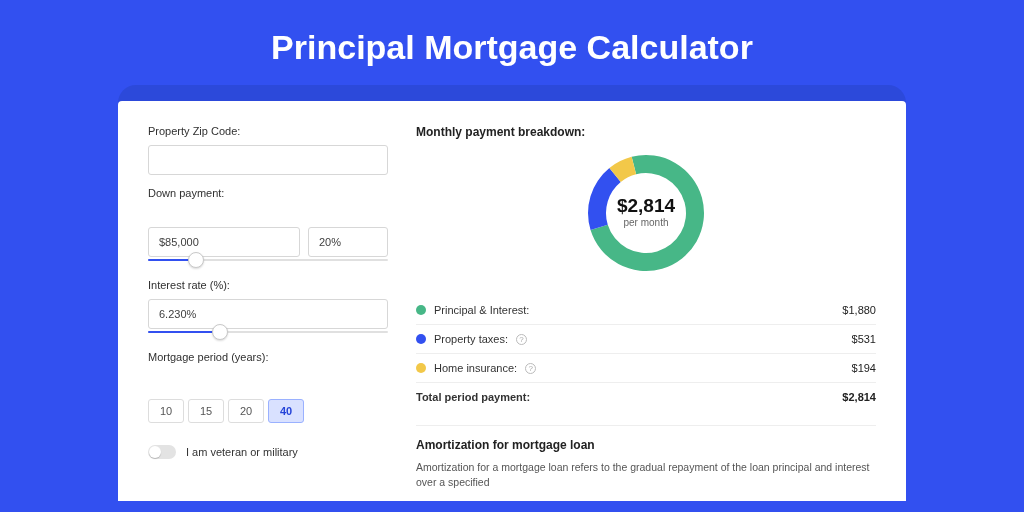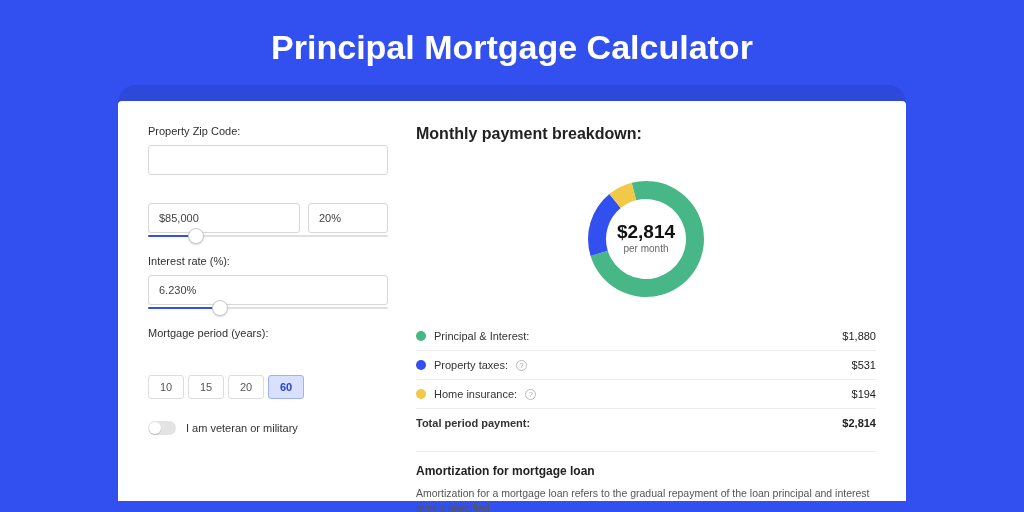--- a/index.html
+++ b/index.html
@@ -22,21 +22,21 @@
   .slider-thumb { position: absolute; top: -3px; width: 16px; height: 16px; border-radius: 50%; background: #fff; border: 1px solid #c9c9c9; box-shadow: 0 1px 2px rgba(0,0,0,0.15); transform: translateX(-50%); }
   .row { display: flex; gap: 8px; margin-top: 28px; }
   .row .flex1 { flex: 1.9; }
   .row .flex2 { flex: 1; }
   .period-row { display: flex; gap: 4px; margin-top: 36px; }
   .period-btn { width: 36px; height: 24px; border: 1px solid #ddd; border-radius: 3px; background: #fff; font-size: 11px; color: #555; display: flex; align-items: center; justify-content: center; cursor: pointer; }
   .period-btn.active { background: #d9e1ff; border-color: #9ab1ff; color: #2544d8; font-weight: 600; }
   .toggle-row { display: flex; align-items: center; gap: 10px; margin-top: 22px; }
   .toggle { width: 28px; height: 14px; background: #e3e3e3; border-radius: 10px; position: relative; cursor: pointer; }
   .toggle-knob { position: absolute; top: 1px; left: 1px; width: 12px; height: 12px; background: #fff; border-radius: 50%; box-shadow: 0 1px 1px rgba(0,0,0,0.2); }
-  .right h3 { font-size: 16px; font-weight: 700; color: #222; margin-bottom: 25px; }
+  .right h3 { font-size: 12px; font-weight: 700; color: #222; margin-bottom: 3px; }
   .donut-wrap { display: flex; justify-content: center; padding: 6px 0 18px 0; }
   .donut-center-amount { font-size: 19px; font-weight: 700; fill: #111; }
   .donut-center-sub { font-size: 10px; fill: #666; }
   .legend-row { display: flex; align-items: center; justify-content: space-between; padding: 8px 0; border-top: 1px solid #eee; }
   .legend-row:first-of-type { border-top: none; }
   .legend-left { display: flex; align-items: center; gap: 8px; font-size: 11px; color: #333; }
   .legend-dot { width: 10px; height: 10px; border-radius: 50%; }
   .legend-val { font-size: 11px; color: #222; }
   .legend-total .legend-left { font-weight: 700; }
   .legend-total .legend-val { font-weight: 700; }
@@ -55,20 +55,21 @@
 
     <div class="left">
 
       <div class="field">
         <label class="label">Property Zip Code:</label>
         <input class="text-input" value="" style="">
       </div>
 
 
       <div class="field">
+        <label class="label">Down payment:</label>
         <div class="row">
           <div class="flex1"><input class="text-input" value="$85,000" style=""></div>
           <div class="flex2"><input class="text-input" value="20%" style=""></div>
         </div>
         <div class="slider-track">
           <div class="slider-line"></div>
           <div class="slider-fill" id="dp-fill" style="width: 20%;"></div>
           <div class="slider-thumb" id="dp-thumb" style="left: 20%;"></div>
         </div>
       </div>
@@ -82,21 +83,21 @@
           <div class="slider-thumb" id="ir-thumb" style="left: 30%;"></div>
         </div>
       </div>
 
       <div class="field">
         <label class="label">Mortgage period (years):</label>
         <div class="period-row" id="period-row">
             <div class="period-btn">10</div>
             <div class="period-btn">15</div>
             <div class="period-btn">20</div>
-            <div class="period-btn active">60</div>
+            <div class="period-btn active">40</div>
           </div>
       </div>
 
       <div class="toggle-row">
         <div class="toggle">
           <div class="toggle-knob"></div>
         </div>
         <span style="font-size:11px;color:#333;">I am veteran or military</span>
       </div>
 

